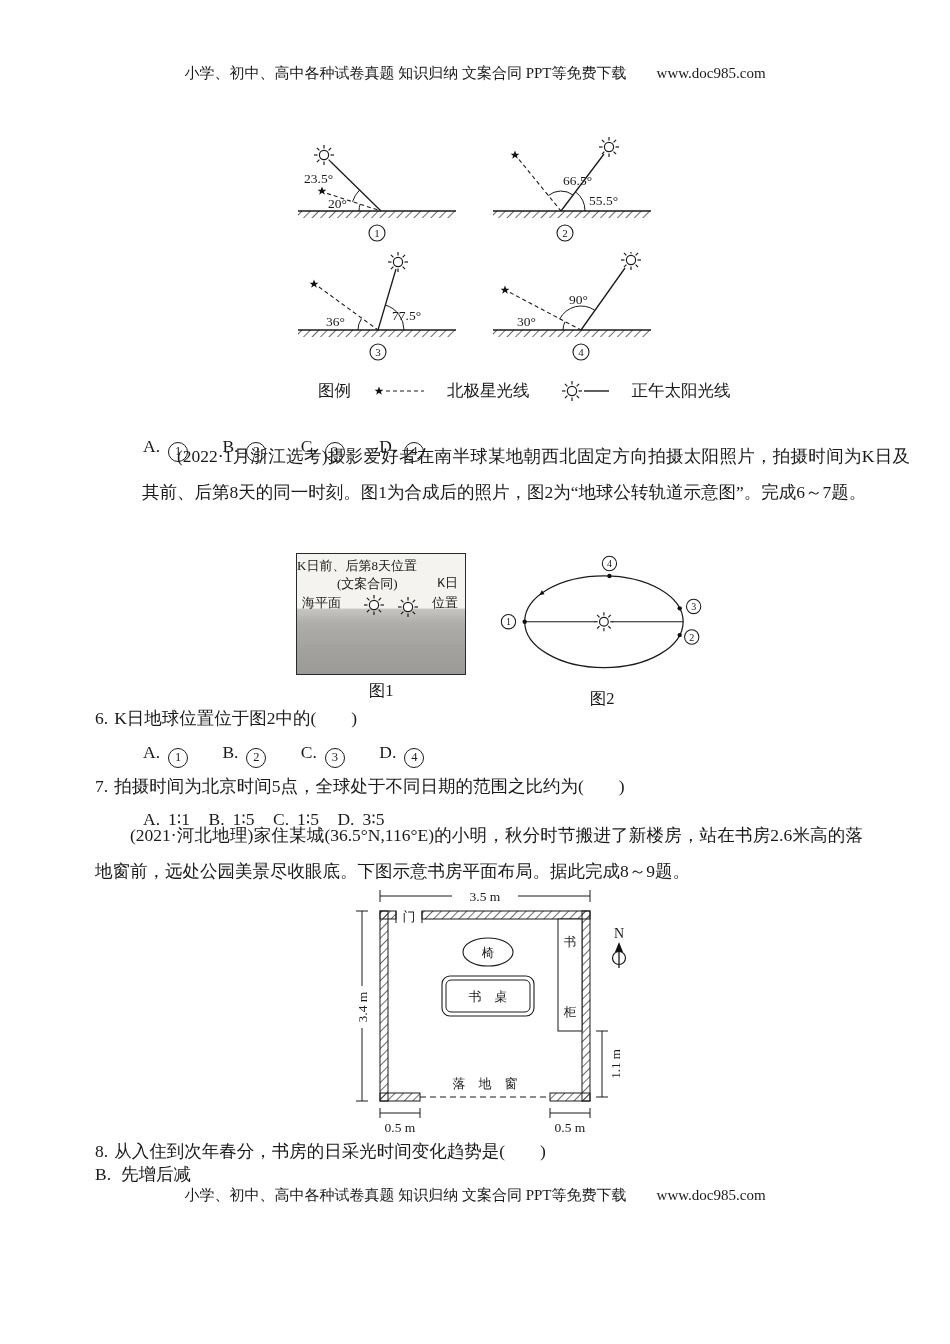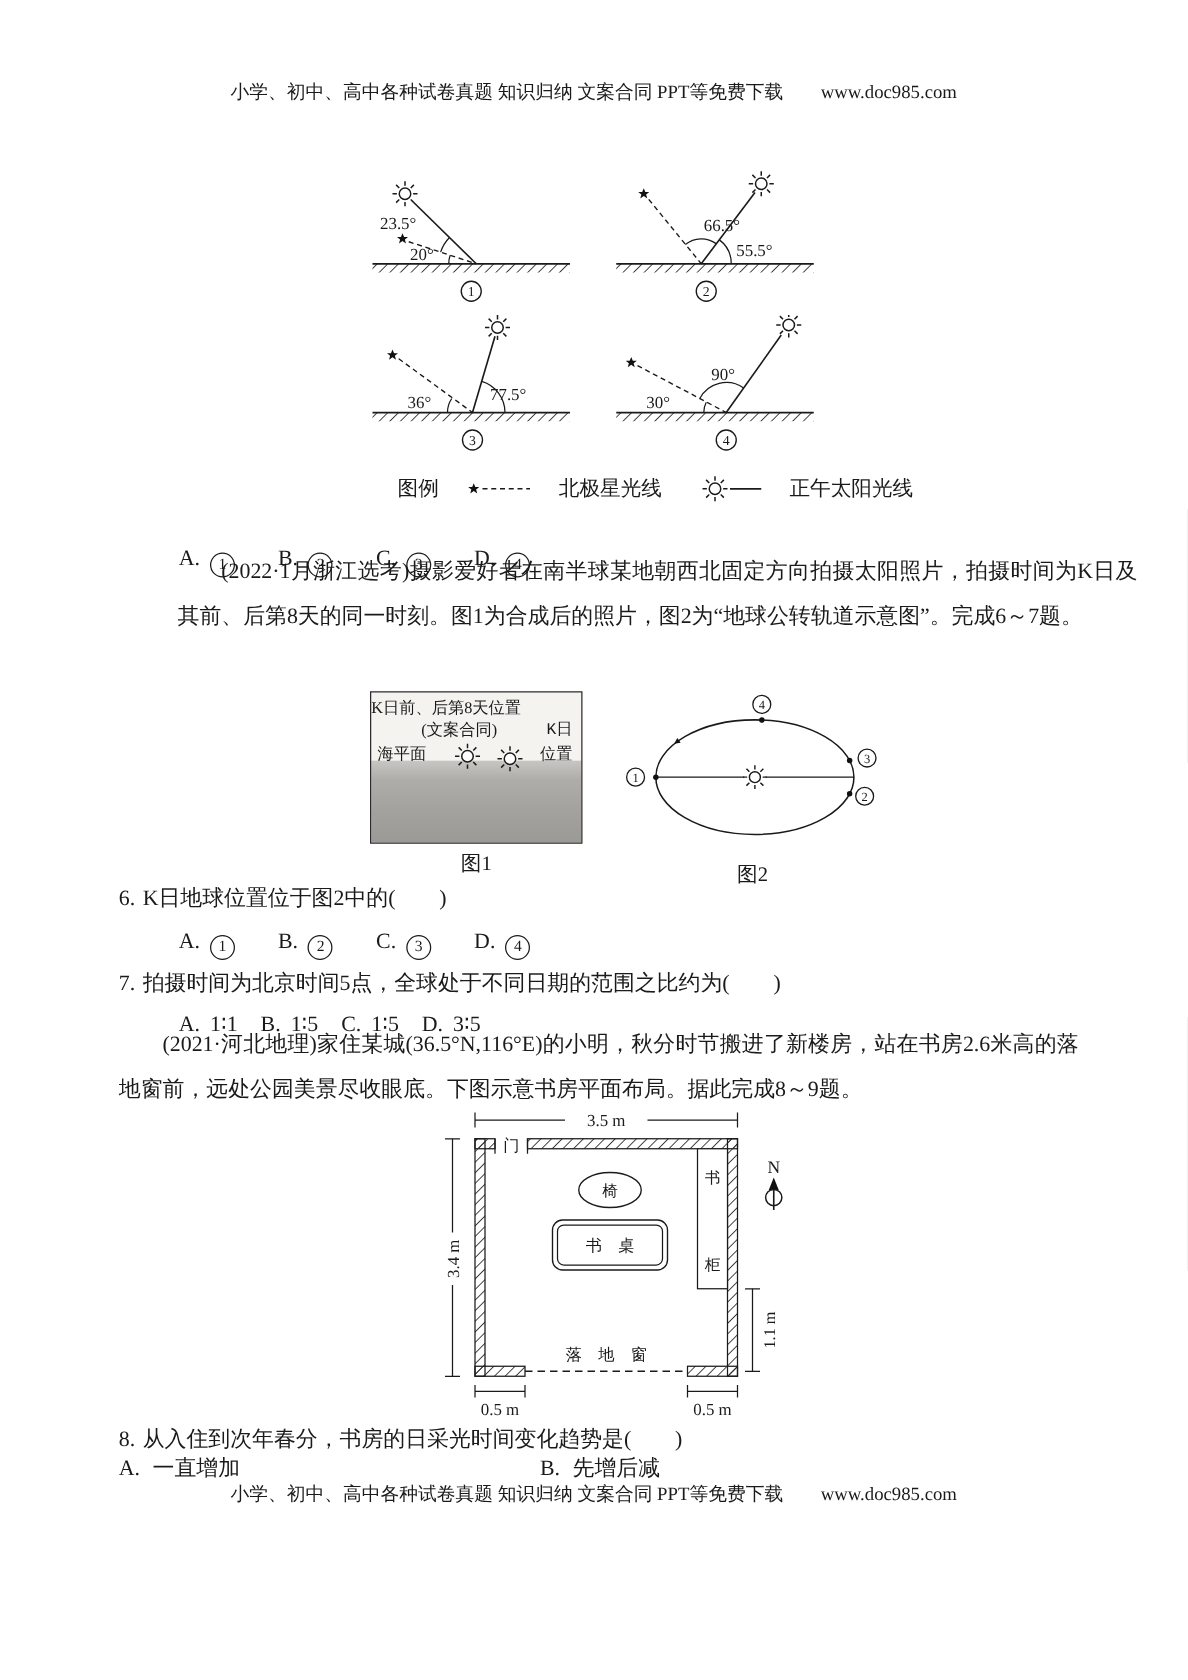--- a/index.html
+++ b/index.html
@@ -292,21 +292,20 @@
       <line x1="289" y1="82" x2="289" y2="60" stroke="#1a1a1a" stroke-width="1.3"></line>
       <polygon points="285,66 289,56 293,66" fill="#111"></polygon>
       <circle cx="289" cy="72" r="6.5" fill="none" stroke="#1a1a1a" stroke-width="1.2"></circle>
     </g>
   </svg>
 
   <div class="abs bodytext qline" style="left:95px;top:1122px;margin-top:11px;">
     <span class="qnum">8.</span><span>从入住到次年春分，书房的日采光时间变化趋势是(　　)</span>
   </div>
   <div class="abs bodytext q8opts" style="left:95px;top:1156px;">
-    <span class="opt8a"><span class="letter" style="margin-right:10px;">A.</span><span>一直增加</span></span>
     <span><span class="letter" style="margin-right:10px;">B.</span><span>先增后减</span></span>
   </div>
 
   <div class="hdr abs" style="top:1186px;">
     <span>小学、初中、高中各种试卷真题  知识归纳  文案合同  PPT等免费下载</span><span class="url">www.doc985.com</span>
   </div>
 
 </div>
 
 </body></html>

